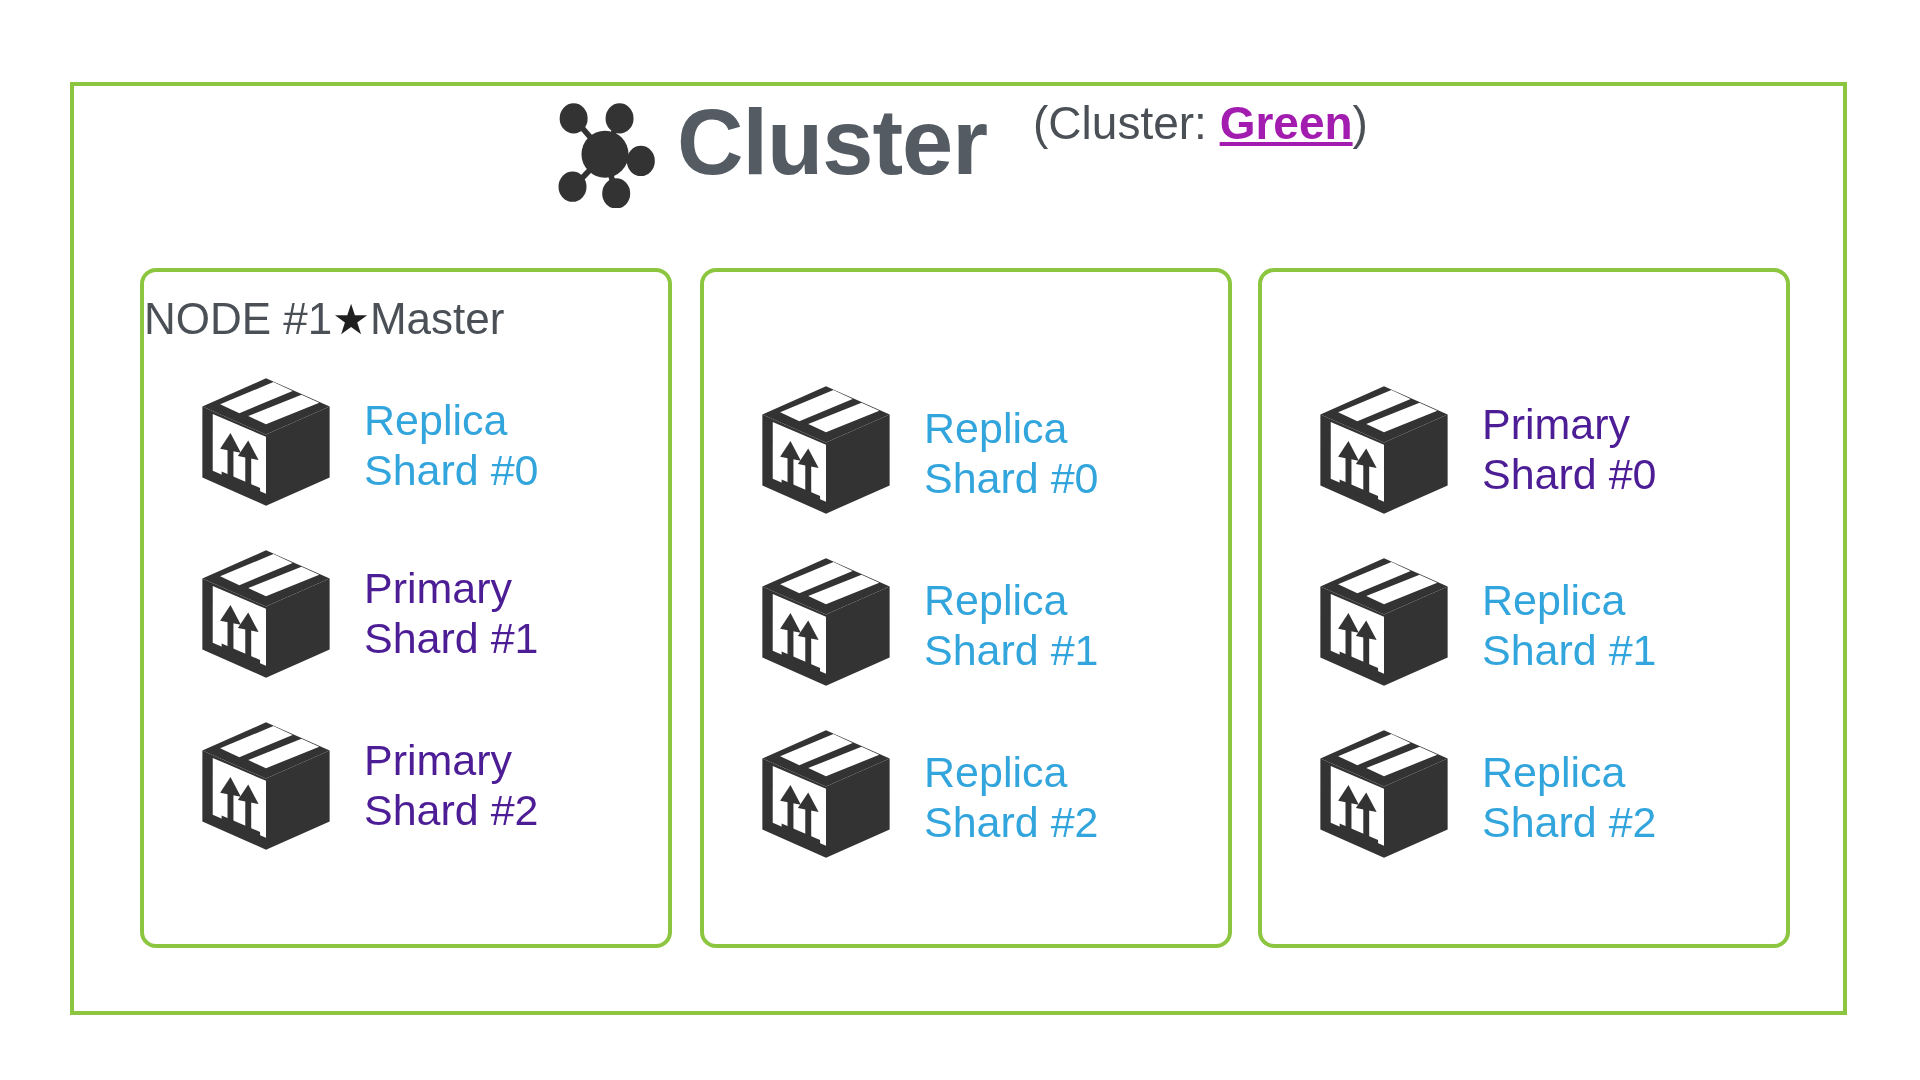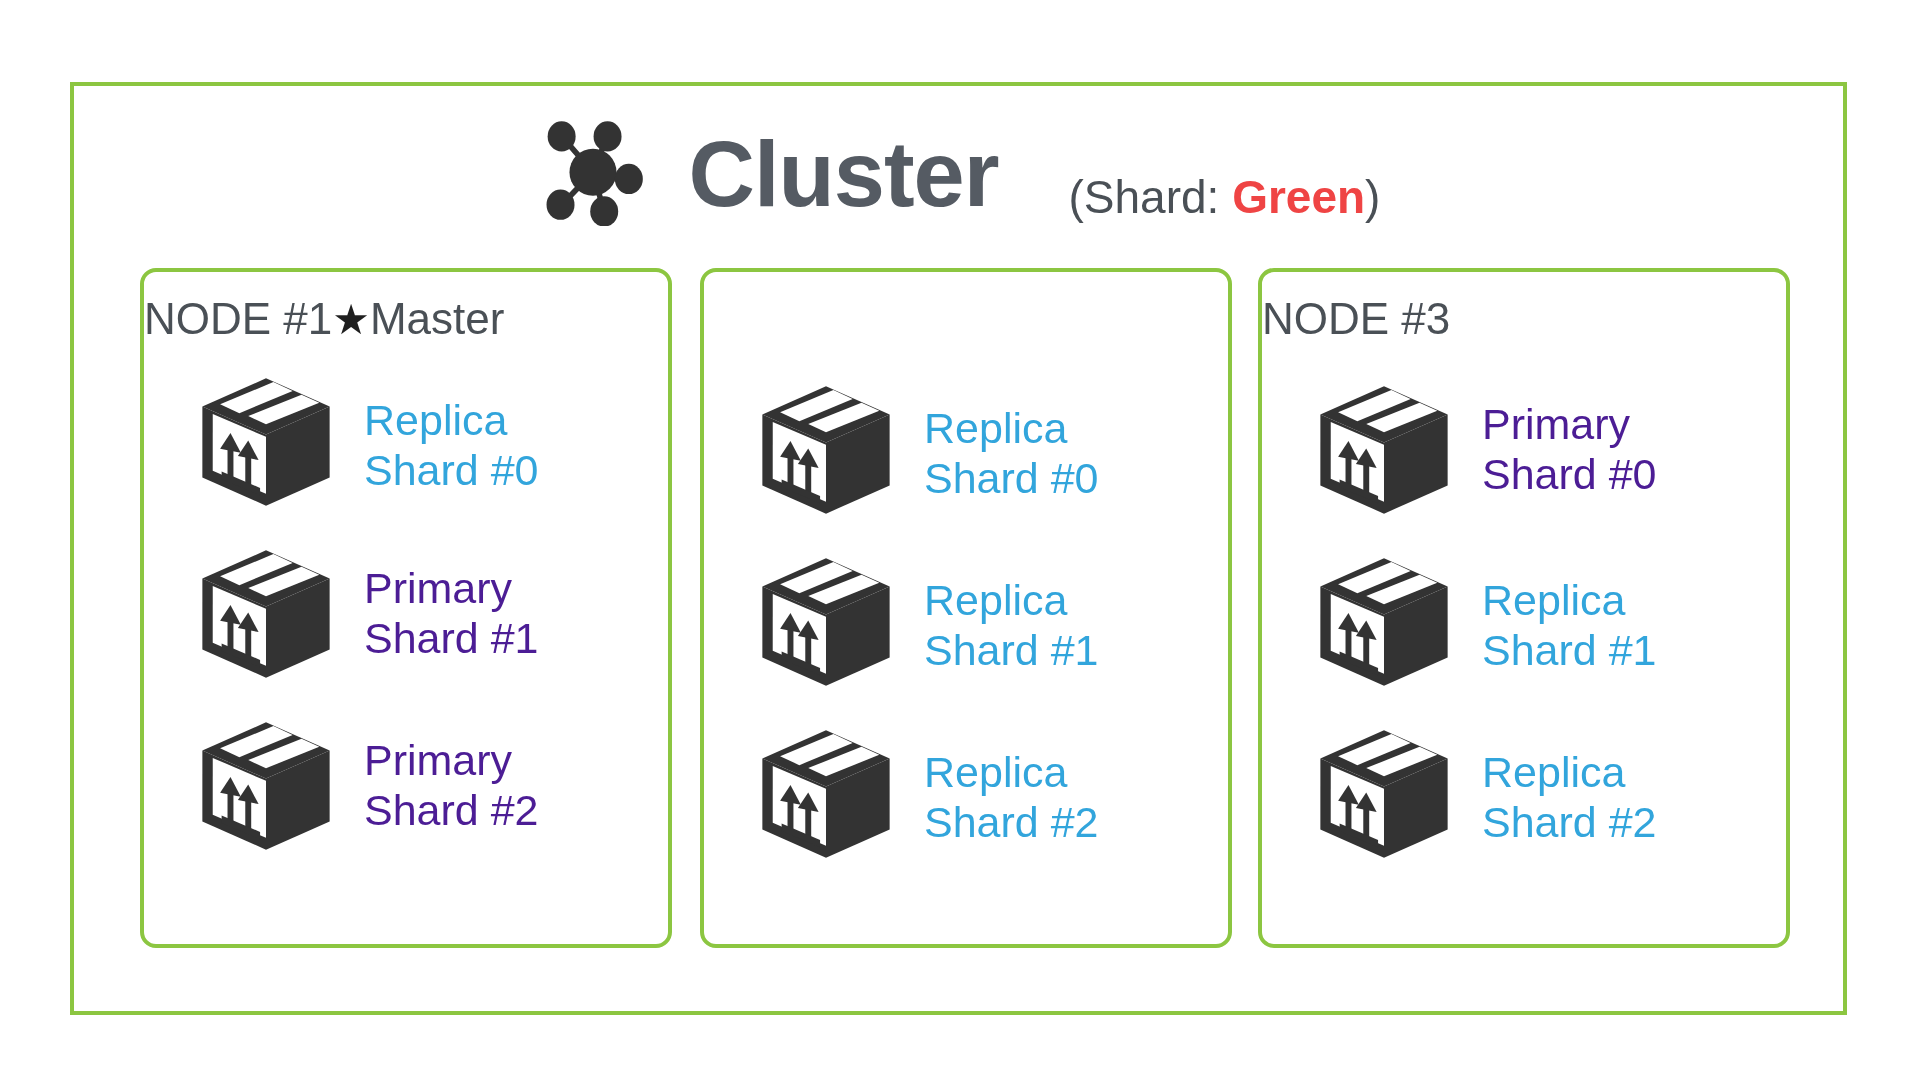--- a/index.html
+++ b/index.html
@@ -28,23 +28,22 @@
   }
 
   
   #cluster-header {
     position: absolute;
     left: 0;
     top: 10px;
     width: 100%;
     height: 130px;
     display: flex;
-    align-items: flex-end;
+    align-items: flex-start;
     justify-content: center;
-    gap: 24px;
   }
   #cluster-icon {
     width: 112px;
     height: 112px;
     flex: 0 0 auto;
     margin-right: 16px;
     display: block;
   }
   #cluster-title {
     font-size: 92px;
@@ -56,21 +55,22 @@
   }
   #cluster-status {
     font-size: 46px;
     color: #4A5056;
     margin-left: 46px;
     padding-bottom: 2px;
     white-space: nowrap;
   }
   #cluster-status .status-value {
     font-weight: bold;
-    color: #ef4444;
+    color: #a21caf;
+    text-decoration: underline;
   }
 
   
   #nodes-row {
     position: absolute;
     left: 0;
     top: 0;
     width: 100%;
     height: 100%;
   }
@@ -154,21 +154,21 @@
         <ellipse cx="22" cy="20" rx="12.5" ry="13.5"></ellipse>
         <ellipse cx="63" cy="20" rx="12.5" ry="13.5"></ellipse>
         <ellipse cx="82" cy="58" rx="12.5" ry="13.5"></ellipse>
         <ellipse cx="21" cy="81" rx="12.5" ry="13.5"></ellipse>
         <ellipse cx="60" cy="87" rx="12.5" ry="13.5"></ellipse>
       </g>
     </svg>
 
     <div id="cluster-title">Cluster</div>
 
-    <div id="cluster-status"><span>(Shard: </span><span class="status-value">Green</span><span>)</span></div>
+    <div id="cluster-status"><span>(Cluster: </span><span class="status-value">Green</span><span>)</span></div>
   </div>
 
   <div id="nodes-row">
 
     <div class="node-card node-offset-up" id="node-card-0">
       <div class="node-title"><span>NODE #1</span><span class="master-star">★</span><span>Master</span></div>
 
       <div class="shard-list">
 
         <div class="shard-row">
@@ -307,21 +307,20 @@
           <div class="shard-label shard-replica">
             <span class="shard-line">Replica</span>
             <span class="shard-line">Shard #2</span>
           </div>
         </div>
 
       </div>
     </div>
 
     <div class="node-card" id="node-card-2">
-      <div class="node-title"><span>NODE #3</span></div>
 
       <div class="shard-list">
 
         <div class="shard-row">
           <svg class="box-icon" viewBox="0 0 100 100">
             <polygon points="7,26 50,7 93,26 50,45" fill="#333333"></polygon>
             <polygon points="7,26 50,45 50,93 7,74" fill="#333333"></polygon>
             <polygon points="93,26 93,74 50,93 50,45" fill="#333333"></polygon>
             <polygon points="14,31 50,46.5 50,85 14,69.5" fill="#ffffff"></polygon>
             <polygon points="19,24.5 55,9.5 68,15.5 32,30.5" fill="#ffffff"></polygon>

